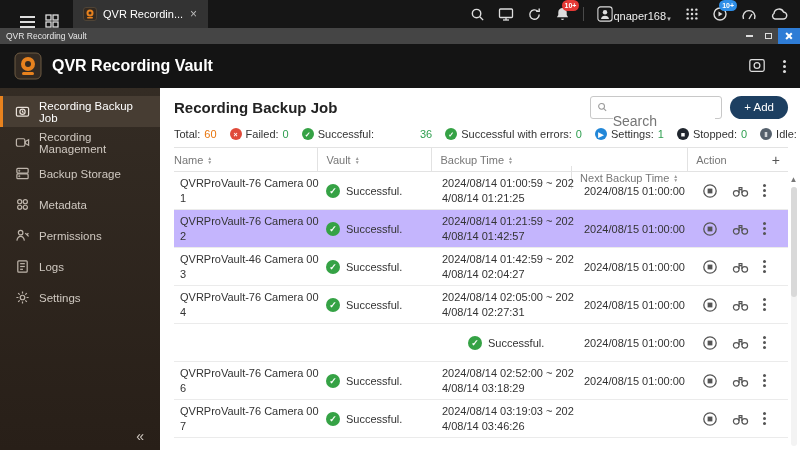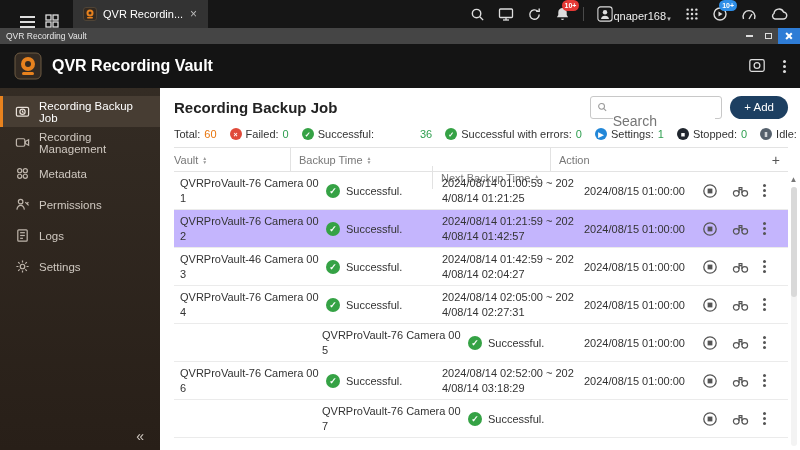--- a/index.html
+++ b/index.html
@@ -247,20 +247,29 @@
       </div>
       <div class="side-item">
         <svg width="15" height="15" viewBox="0 0 16 16" fill="none" stroke="#beb5ab" stroke-width="1.3">
             <rect x="1.5" y="4" width="9" height="8" rx="1.5"></rect>
             <path d="M11 7l3.5-2v6L11 9z"></path>
           </svg>
         <span>Recording Management</span>
       </div>
       <div class="side-item">
         <svg width="15" height="15" viewBox="0 0 16 16" fill="none" stroke="#beb5ab" stroke-width="1.3">
+            <rect x="2" y="2.5" width="12" height="5" rx="1"></rect>
+            <rect x="2" y="8.5" width="12" height="5" rx="1"></rect>
+            <circle cx="4.6" cy="5" r=".4"></circle>
+            <circle cx="4.6" cy="11" r=".4"></circle>
+          </svg>
+        <span>Backup Storage</span>
+      </div>
+      <div class="side-item">
+        <svg width="15" height="15" viewBox="0 0 16 16" fill="none" stroke="#beb5ab" stroke-width="1.3">
             <circle cx="5" cy="5" r="2.2"></circle>
             <circle cx="11" cy="5" r="2.2"></circle>
             <circle cx="5" cy="11" r="2.2"></circle>
             <circle cx="11" cy="11" r="2.2"></circle>
           </svg>
         <span>Metadata</span>
       </div>
       <div class="side-item">
         <svg width="15" height="15" viewBox="0 0 16 16" fill="none" stroke="#beb5ab" stroke-width="1.3">
             <circle cx="6" cy="5" r="2.4"></circle>
@@ -333,20 +342,27 @@
         </span>
         <span class="stat">
           <span class="stat-ico" style="background: rgb(85, 96, 108);">‖</span>
           <span>Idle:</span>
           <span style="color: rgb(26, 127, 212);">33</span>
         </span>
       </div>
 
       <div class="table">
         <div class="thead">
+          <div class="th th-name">
+            <span>Name</span>
+            <span class="sort">
+                <i>▲</i>
+                <i>▼</i>
+              </span>
+          </div>
           <div class="th th-status">
             <span>Vault</span>
             <span class="sort">
                 <i>▲</i>
                 <i>▼</i>
               </span>
           </div>
           <div class="th th-backup">
             <span>Backup Time</span>
             <span class="sort">
@@ -473,21 +489,20 @@
                   <path d="M7.5 9V3.5h3V9M7.5 5.5h3"></path>
                 </svg>
               </span>
             <span class="act">
                 <span class="vdots"></span>
               </span>
           </div>
         </div>
 
         <div class="row">
-          <div class="cell c-name">QVRProVault-76 Camera 005</div>
           <div class="cell c-status">
             <span class="check">✓</span>
             <span>Successful.</span>
           </div>
           <div class="cell c-next">2024/08/15 01:00:00</div>
           <div class="cell c-action">
             <span class="act">
                 <svg width="16" height="16" viewBox="0 0 16 16">
                   <circle cx="8" cy="8" r="6.2" fill="none" stroke="#555" stroke-width="1.3"></circle>
                   <rect x="5.6" y="5.6" width="4.8" height="4.8" fill="#555"></rect>
@@ -533,20 +548,21 @@
               </span>
           </div>
         </div>
 
         <div class="row">
           <div class="cell c-name">QVRProVault-76 Camera 007</div>
           <div class="cell c-status">
             <span class="check">✓</span>
             <span>Successful.</span>
           </div>
+          <div class="cell c-backup">2024/08/14 03:19:03 ~ 2024/08/14 03:46:26</div>
           <div class="cell c-next"></div>
           <div class="cell c-action">
             <span class="act">
                 <svg width="16" height="16" viewBox="0 0 16 16">
                   <circle cx="8" cy="8" r="6.2" fill="none" stroke="#555" stroke-width="1.3"></circle>
                   <rect x="5.6" y="5.6" width="4.8" height="4.8" fill="#555"></rect>
                 </svg>
               </span>
             <span class="act">
                 <svg width="17" height="14" viewBox="0 0 18 14" fill="none" stroke="#555" stroke-width="1.3">

